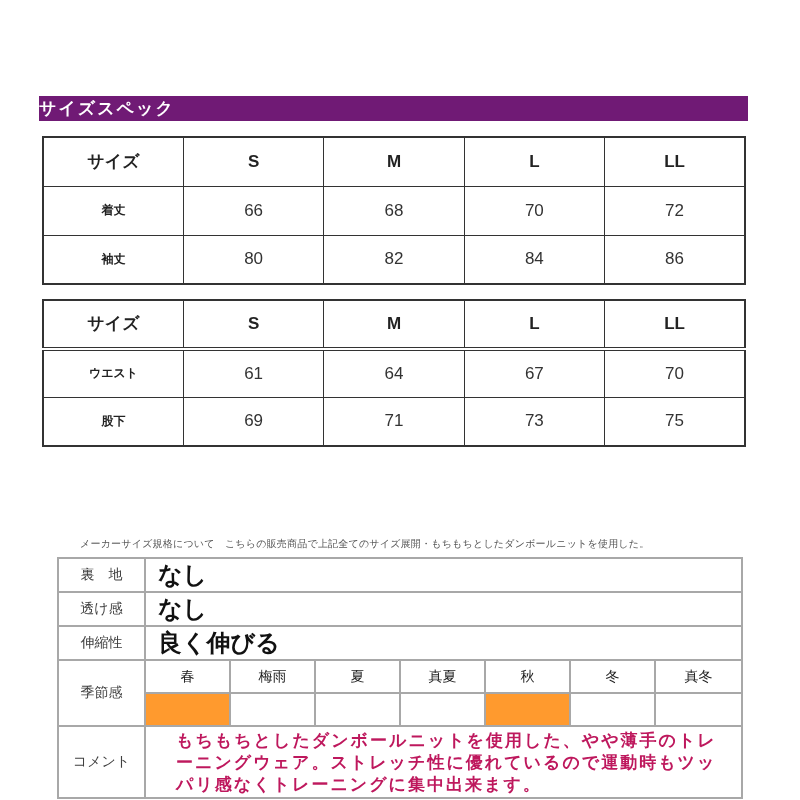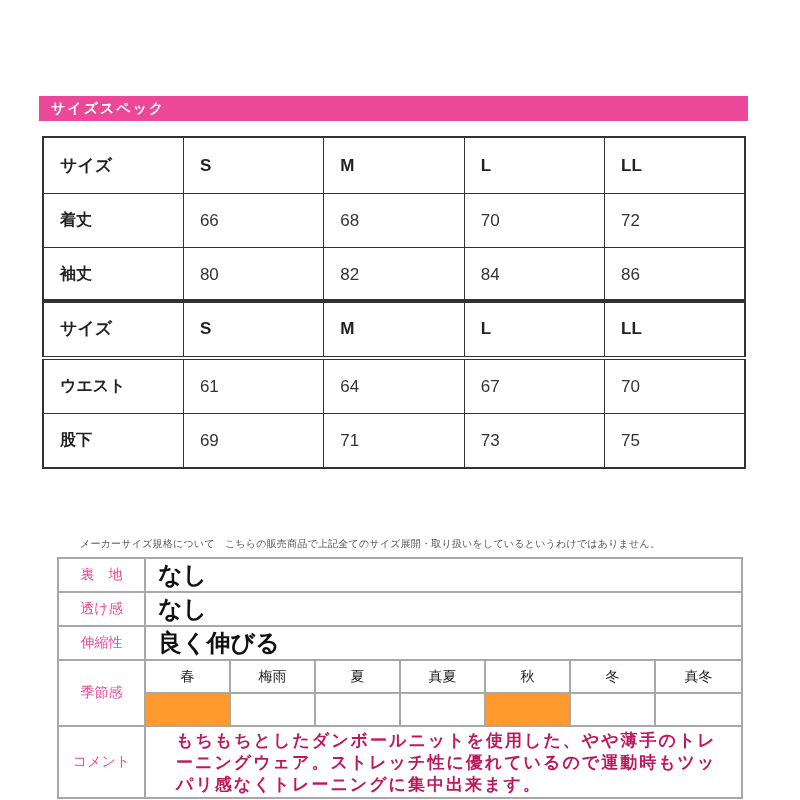--- a/index.html
+++ b/index.html
@@ -1,56 +1,56 @@
 <!DOCTYPE html>
 <html><head>
 <meta charset="utf-8">
 <style>
   * { box-sizing: border-box; margin: 0; padding: 0; }
   html, body { width: 800px; height: 800px; background: #ffffff; overflow: hidden; }
   body { position: relative; font-family: "DejaVu Sans", "Liberation Sans", sans-serif; color: #111; }
 
   .header-bar {
     position: absolute; left: 39px; top: 96px; width: 709px; height: 25px;
-    background: #ec4899; color: #ffffff;
-    font-size: 14px; font-weight: bold; letter-spacing: 2px;
-    padding-left: 12px; line-height: 25px;
+    background: #701a75; color: #ffffff;
+    font-size: 17px; font-weight: bold; letter-spacing: 2px;
+    line-height: 25px;
   }
 
   .spec-table {
     position: absolute; left: 42px; width: 704px;
     border-collapse: collapse; table-layout: fixed;
     border: 2px solid #333;
   }
   .spec-table td, .spec-table th {
-    border: 1.5px solid #333; text-align: left; vertical-align: middle;
-    font-size: 16px; color: #222; padding: 16px;
+    border: 1.5px solid #333; text-align: center; vertical-align: middle;
+    font-size: 16px; color: #222; padding: 0;
   }
   .spec-table th { font-weight: bold; font-family: "Liberation Sans", "DejaVu Sans", sans-serif; font-size: 17px; }
-  .spec-table td.rowlabel { font-weight: bold; font-size: 16px; }
+  .spec-table td.rowlabel { font-weight: bold; font-size: 12px; }
   .spec-table td.val { font-family: "Liberation Sans", sans-serif; font-weight: normal; font-size: 17px; color: #333; }
   .spec-table.t2 tr.head th, .spec-table.t2 tr.head td { border-bottom: 4px double #333; }
 
   #table1 { top: 136px; height: 149px; }
   #table1 tr { height: 37px; }
   #table2 { top: 299px; height: 148px; }
   #table2 tr { height: 37px; }
 
   .note {
     position: absolute; left: 80px; top: 537px; width: 680px;
     font-size: 10px; color: #555; white-space: nowrap; letter-spacing: 0.2px;
   }
 
   .info-table {
     position: absolute; left: 57px; top: 557px; width: 684px; height: 234px;
     border-collapse: collapse; table-layout: fixed;
     border: 2px solid #9a9a9a;
   }
   .info-table td { border: 2px solid #a8a8a8; vertical-align: middle; padding: 0; }
-  .info-table td.label { text-align: center; font-size: 14px; color: #ec4899; width: 87px; }
+  .info-table td.label { text-align: center; font-size: 14px; color: #404040; width: 87px; }
   .info-table td.bigval { font-size: 24px; font-weight: bold; padding-left: 12px; color: #111; }
   .info-table td.season { text-align: center; font-size: 14px; color: #222; height: 33px; }
   .info-table td.mark { height: 33px; }
   .info-table td.mark.on { background: #ff9a2e; }
   .info-table td.comment {
     font-size: 17px; font-weight: bold; line-height: 22px; letter-spacing: 2px;
     padding: 2px 10px 2px 30px; color: #be185d;
   }
 </style>
 </head>
@@ -105,21 +105,21 @@
   <tr>
     <td class="rowlabel">股下</td>
     <td class="val">69</td>
     <td class="val">71</td>
     <td class="val">73</td>
     <td class="val">75</td>
   </tr>
 </tbody>
   </table>
 
-<div class="note">メーカーサイズ規格について　こちらの販売商品で上記全てのサイズ展開・取り扱いをしているというわけではありません。</div>
+<div class="note">メーカーサイズ規格について　こちらの販売商品で上記全てのサイズ展開・もちもちとしたダンボールニットを使用した。</div>
 
 <table class="info-table">
   <colgroup>
     <col style="width:87px">
     <col style="width:85px">
       <col style="width:85px">
       <col style="width:85px">
     <col style="width:85px">
       <col style="width:85px">
       <col style="width:85px">

